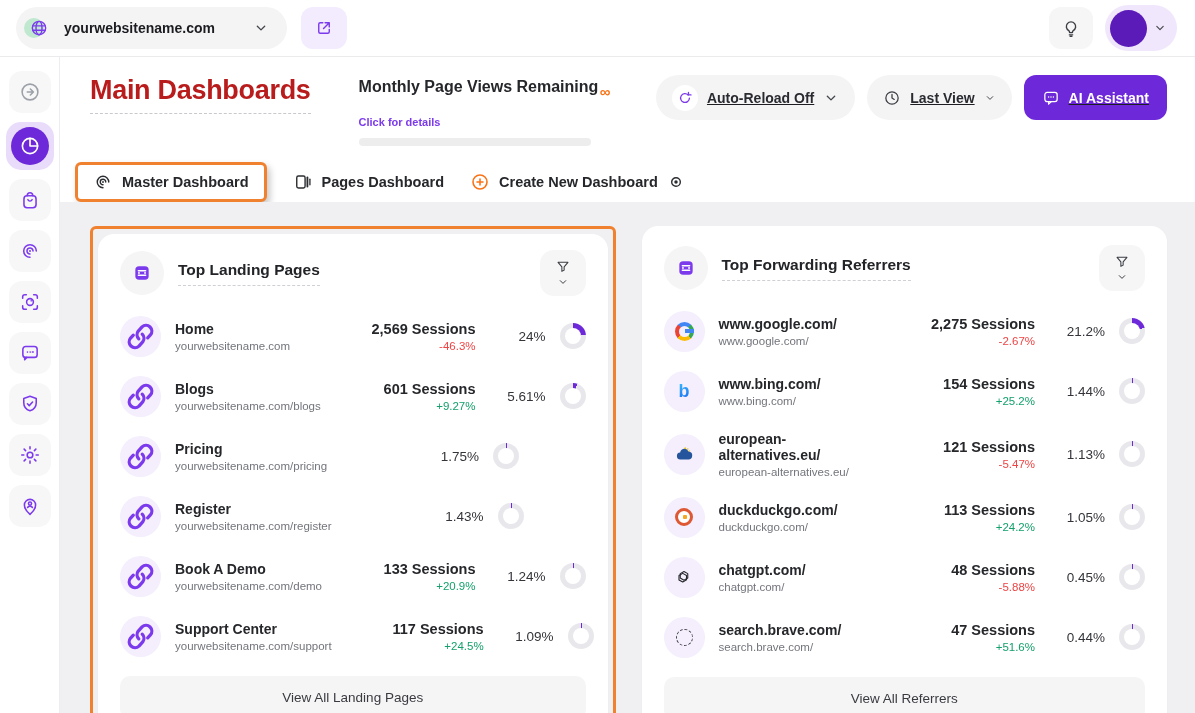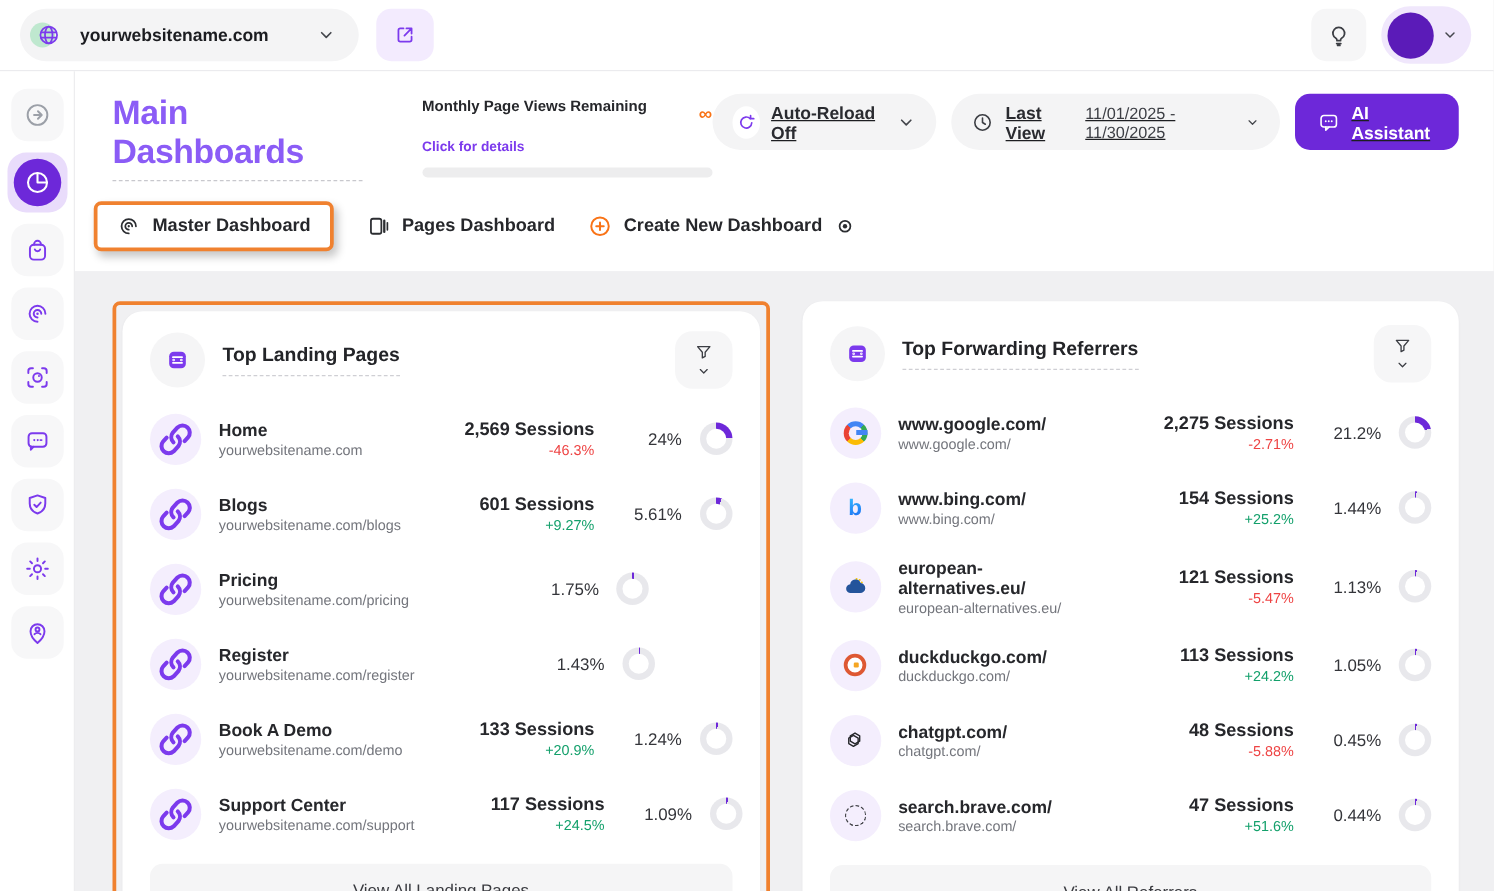--- a/index.html
+++ b/index.html
@@ -32,37 +32,37 @@
   .side-btn { width:42px; height:42px; border-radius:13px; background:#f7f7f8; display:flex; align-items:center; justify-content:center; color:#7c3aed; cursor:pointer; }
   .side-btn.muted { color:#9ca0a8; }
   .side-btn.active { width:48px; height:48px; border-radius:15px; background:#e9dcfb; }
   .side-btn.active .orb { width:38px; height:38px; border-radius:50%; background:#6d28d9; display:flex; align-items:center; justify-content:center; color:#fff; }
 
   .main { flex:1; display:flex; flex-direction:column; }
 
   
   .header { background:#fff; padding:18px 28px 0 30px; }
   .hrow1 { display:flex; align-items:flex-start; }
-  .page-title { font-size:27px; font-weight:800; color:#8b5cf6; letter-spacing:-.3px; padding-bottom:7px; border-bottom:1px dashed #c8c8cd; }
+  .page-title { font-size:27px; font-weight:800; color:#b91c1c; letter-spacing:-.3px; padding-bottom:7px; border-bottom:1px dashed #c8c8cd; }
   .pv-widget { margin-left:48px; padding-top:3px; width:252px; position:relative; }
-  .pv-title { font-size:12px; font-weight:700; color:#26272b; }
+  .pv-title { font-size:16px; font-weight:700; color:#26272b; }
   .pv-link { font-size:11px; font-weight:600; color:#7c3aed; cursor:pointer; display:inline-block; margin-top:20px; }
   .pv-inf { position:absolute; right:0; top:8px; font-size:15px; font-weight:700; color:#f97316; }
   .pv-bar { margin-top:8px; width:232px; height:8px; border-radius:4px; background:#ededee; }
   .hcontrols { margin-left:auto; display:flex; align-items:center; gap:12px;text-decoration:underline; }
   .pill { height:45px; background:#f4f4f5; border-radius:23px; display:flex; align-items:center; gap:9px; padding:0 16px; cursor:pointer; }
   .pill .ref-orb { width:26px; height:26px; border-radius:50%; background:#fff; display:flex; align-items:center; justify-content:center; color:#7c3aed; }
   .pill-label { font-size:14px; font-weight:600; color:#2a2b30; }
   .pill-label.bold { font-weight:700; }
   .pill-range { font-size:13px; color:#3c3e44; }
   .clock-ic { color:#3c3e44; }
   .ai-btn { height:45px; border-radius:12px; background:#6d28d9; color:#fff; display:flex; align-items:center; gap:9px; padding:0 18px; font-size:14px; font-weight:700; cursor:pointer; }
 
   
-  .hrow2 { display:flex; align-items:center; margin-top:16px; padding-bottom:16px; gap:26px;text-align:center; }
+  .hrow2 { display:flex; align-items:center; margin-top:16px; gap:26px;text-align:center; }
   .tab { display:flex; align-items:center; gap:9px; font-size:14.5px; font-weight:600; color:#26272b; cursor:pointer; }
   .tab-annot { border:3px solid #f0812f; border-radius:6px; background:#fff; padding:7px 15px; box-shadow:3px 4px 7px rgba(0,0,0,.22); margin-left:-15px; }
   .tab .icn { color:#2b2d31; }
   .tab .orange { color:#f97316; }
   .tab-trail { margin-left:2px; color:#f97316; }
 
   
   .content { flex:1; background:#f0f0f2; padding:24px 28px 0 30px; display:flex; gap:26px; align-items:flex-start; }
   .col { flex:1; min-width:0; }
   .annot-card { border:3px solid #f0812f; border-radius:6px; padding:5px; }
@@ -296,21 +296,20 @@
           <div class="pill">
             <span class="icn i18 clock-ic">
                 <svg viewBox="0 0 24 24">
                   <g fill="none" stroke="currentColor" stroke-width="1.7" stroke-linecap="round" stroke-linejoin="round">
                     <circle cx="12" cy="12" r="8.2"></circle>
                     <path d="M12 7.2V12l3 1.9"></path>
                   </g>
                 </svg>
               </span>
             <span class="pill-label bold">Last View</span>
-            <span class="pill-range">11/01/2025 - 11/30/2025</span>
             <span class="icn i12 chev">
                 <svg viewBox="0 0 24 24">
                   <g fill="none" stroke="currentColor" stroke-width="1.7" stroke-linecap="round" stroke-linejoin="round">
                     <path d="M6.5 9.3 12 14.8l5.5-5.5" stroke-width="2"></path>
                   </g>
                 </svg>
               </span>
           </div>
           <div class="ai-btn">
             <span class="icn i18">
@@ -584,21 +583,21 @@
                     <span class="g-ring"></span>
                     <span class="g-bar"></span>
                   </span>
                 </span>
                 <span class="row-main">
                   <span class="row-title" style="display:block">www.google.com/</span>
                   <span class="row-sub" style="display:block">www.google.com/</span>
                 </span>
                 <span class="row-sess">
                   <span class="sess" style="display:block">2,275 Sessions</span>
-                  <span class="chg down" style="display:block">-2.71%</span>
+                  <span class="chg down" style="display:block">-2.67%</span>
                 </span>
                 <span class="row-pct">21.2%</span>
                 <span class="donut" style="background:conic-gradient(#6d28d9 0 76.32deg, #e8e8ec 76.32deg 360deg)">
                   <i></i>
                 </span>
               </div>
               <div class="row">
                 <span class="row-ico">
                   <span class="bing-b">b</span>
                 </span>

